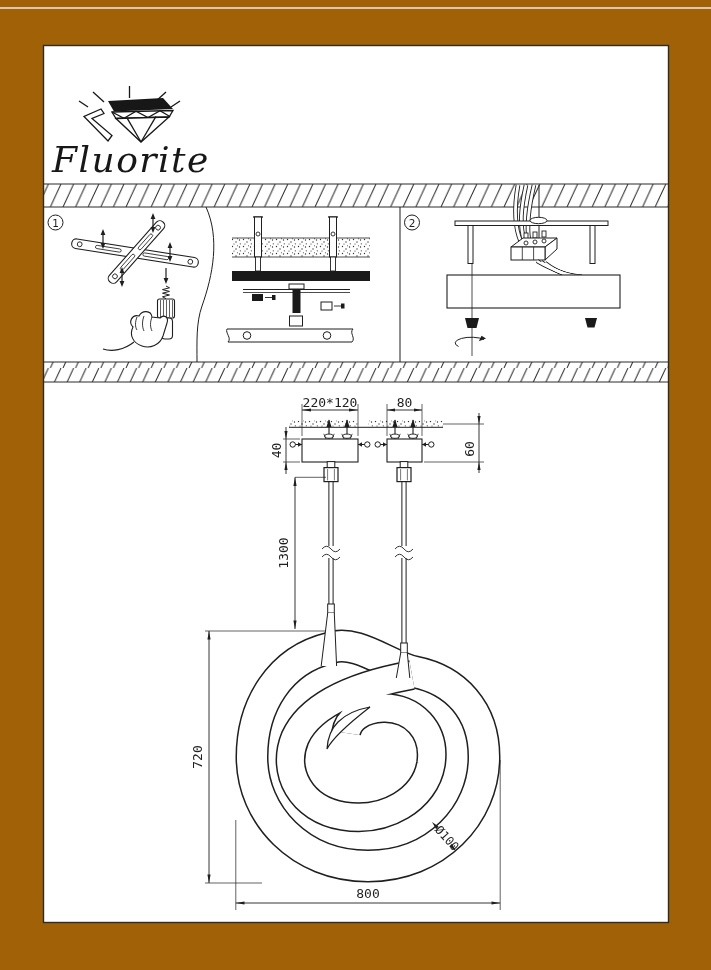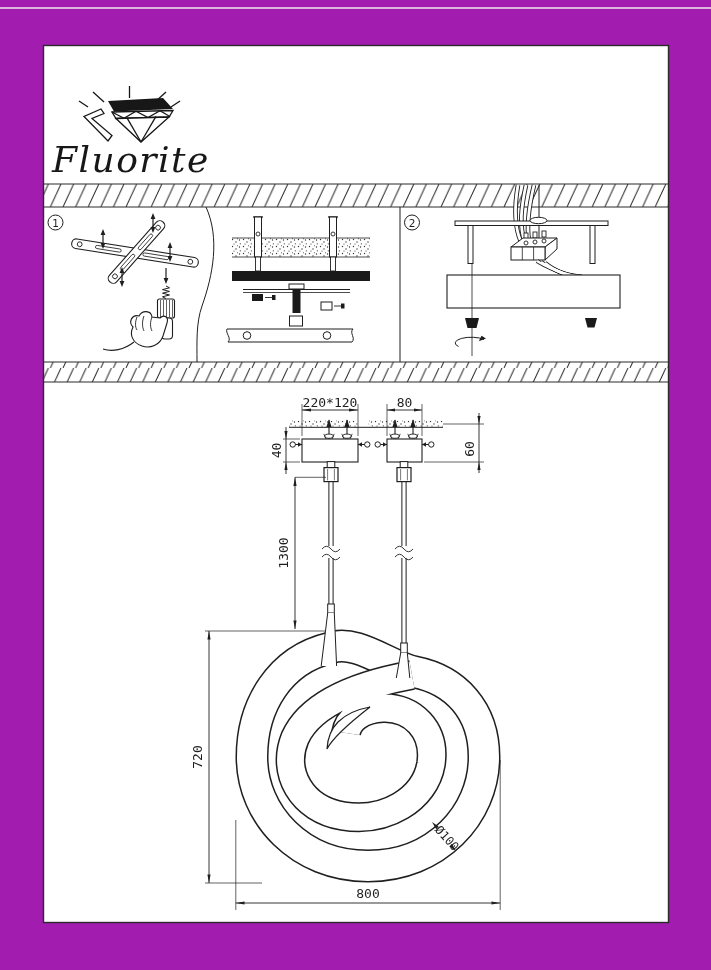--- a/index.html
+++ b/index.html
@@ -1,16 +1,16 @@
 <!DOCTYPE html>
 <html><head>
 <meta charset="utf-8">
 <style>
   html,body{margin:0;padding:0;background:#ffffff;}
-  .sheet{position:relative;width:711px;height:970px;background:#a21caf;overflow:hidden;}
+  .sheet{position:relative;width:711px;height:970px;background:#a16207;overflow:hidden;}
   svg{display:block;}
   .ink{stroke:#1f1f1f;fill:none;}
   .dim{font-family:"DejaVu Sans Mono",monospace;font-size:13px;fill:#1f1f1f;}
   .dim-small{font-family:"DejaVu Sans Mono",monospace;font-size:12px;fill:#1f1f1f;}
   .stepnum{font-family:"DejaVu Sans",sans-serif;font-size:10.5px;fill:#1f1f1f;}
   .logo-script{font-family:"DejaVu Serif",serif;font-style:italic;font-size:36px;letter-spacing:1.5px;fill:#171717;}
 </style>
 </head>
 <body>
 

